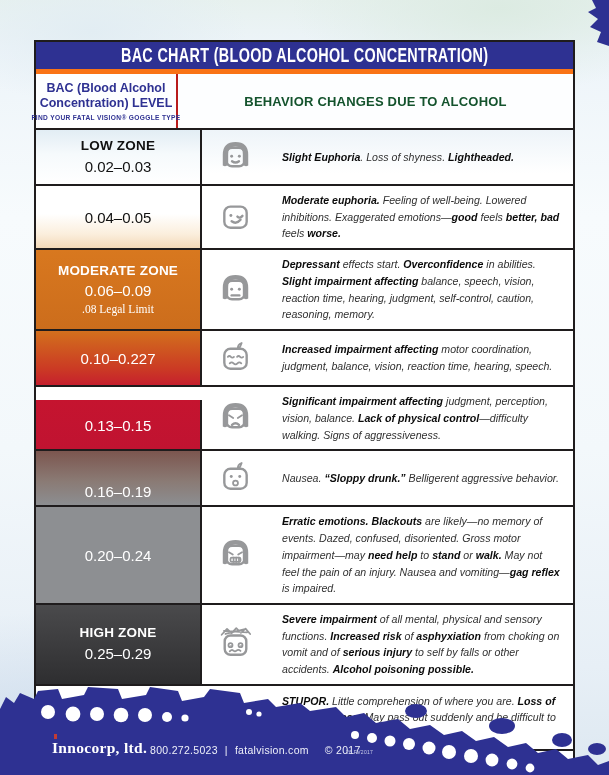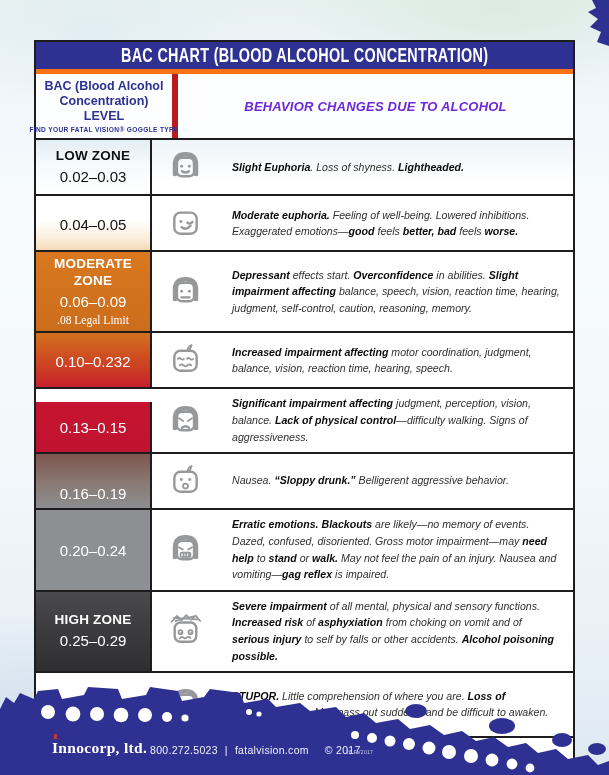--- a/index.html
+++ b/index.html
@@ -21,34 +21,34 @@
   .titlebar{
     background:#2e3192;height:27px;display:flex;align-items:center;justify-content:center;
     border-bottom:5px solid #f97316;
   }
   .titlebar span{
     color:#fff;font-weight:bold;font-size:18px;letter-spacing:.4px;white-space:nowrap;
     transform:scaleX(.8) scaleY(1.1);
   }
   .hdr{display:flex;min-height:54px;border-bottom:2px solid #1f1c1d;background:#fdfeff;}
   .hdr-left{
-    width:142px;flex:none;border-right:6px solid #b91c1c;box-sizing:border-box;
+    width:142px;flex:none;border-right:2px solid #b91c1c;box-sizing:border-box;
     display:flex;flex-direction:column;align-items:center;justify-content:center;
     padding:5px 3px;text-align:center;
   }
   .hdr-left .t{color:#2e3192;font-weight:bold;font-size:12.5px;line-height:1.18;}
   .hdr-left .s{color:#2e3192;font-weight:bold;font-size:6.6px;letter-spacing:.35px;margin-top:3px;white-space:nowrap;}
   .hdr-right{
     flex:1;display:flex;align-items:center;justify-content:center;
-    color:#6d28d9;font-weight:bold;font-size:13px;letter-spacing:.2px;text-align:right;font-style:italic;
+    color:#14532d;font-weight:bold;font-size:13px;letter-spacing:.2px;text-align:right;
   }
   .row{display:flex;border-bottom:2px solid #1f1c1d;}
   .row:last-child{border-bottom:none;}
   .cell-l{
-    width:116px;flex:none;border-right:2px solid #1f1c1d;box-sizing:border-box;
+    width:166px;flex:none;border-right:2px solid #1f1c1d;box-sizing:border-box;
     display:flex;flex-direction:column;align-items:center;justify-content:center;
     text-align:center;padding:4px 6px;
   }
   .cell-r{flex:1;display:flex;align-items:center;gap:28px;padding:6px 12px 6px 15px;background:#fff;font-style:italic;}
   .row-tint .cell-r{background:linear-gradient(180deg,#eef4f9 0%,#ffffff 80%);}
   .zone{font-weight:bold;font-size:13.5px;letter-spacing:.2px;line-height:1.25;}
   .range{font-size:15px;margin-top:2px;line-height:1.3;}
   .note{font-size:11.5px;margin-top:1px;line-height:1.3;font-family:Liberation Serif, serif;}
   .behavior{font-size:10.6px;line-height:1.58;color:#303030;margin:0;}
   .behavior b{color:#0b0b0b;}
@@ -150,21 +150,21 @@
               <circle class="dt" cx="19" cy="23" r="1.9"></circle>
               <circle class="dt" cx="29" cy="23" r="1.9"></circle>
               <path class="st" d="M19,31 L29,31"></path>
             </svg>
           </div>
           <p class="behavior"><b>Depressant</b> effects start. <b>Overconfidence</b> in abilities. <b>Slight impairment affecting</b> balance, speech, vision, reaction time, hearing, judgment, self-control, caution, reasoning, memory.</p>
         </div>
       </div>
       <div class="row" style="min-height: 45px;">
         <div class="cell-l bg-orange-red">
-          <div class="range">0.10–0.232</div>
+          <div class="range">0.10–0.227</div>
         </div>
         <div class="cell-r">
           <div class="icon">
             <svg viewBox="0 0 48 48">
               <rect class="st" x="9.5" y="12" width="29" height="26" rx="8"></rect>
               <path class="st2" d="M27,12 Q26.5,6.5 32,4.5 Q30.5,9.5 28,12"></path>
               <path class="st2" d="M14,22.5 q2,-2.2 4,0 q2,2.2 4,0 M26,22.5 q2,-2.2 4,0 q2,2.2 4,0"></path>
               <path class="st2" d="M16.5,31 q2.5,-2.8 5,0 q2.5,2.8 5,0 q2.5,-2.8 5,0"></path>
             </svg>
           </div>

